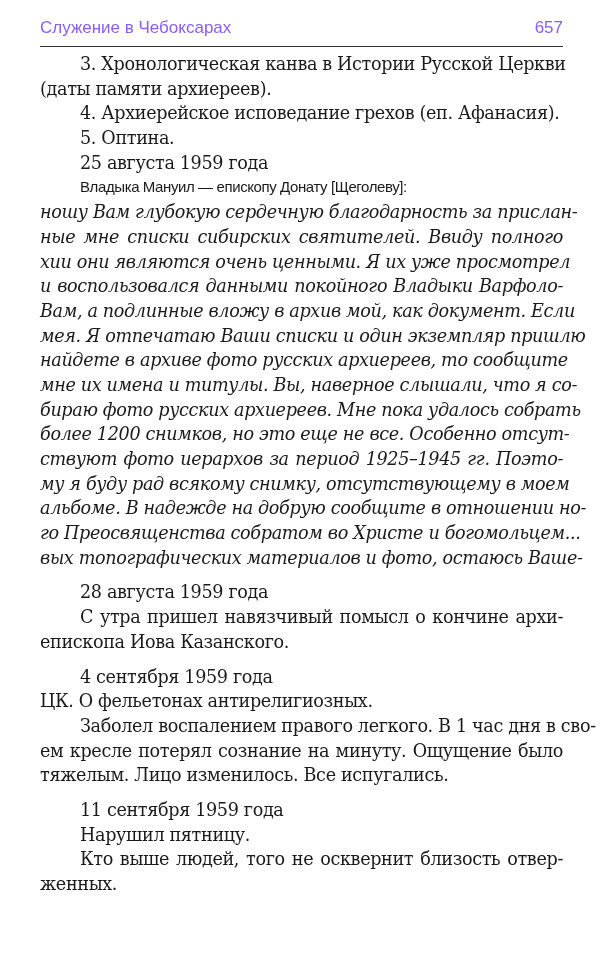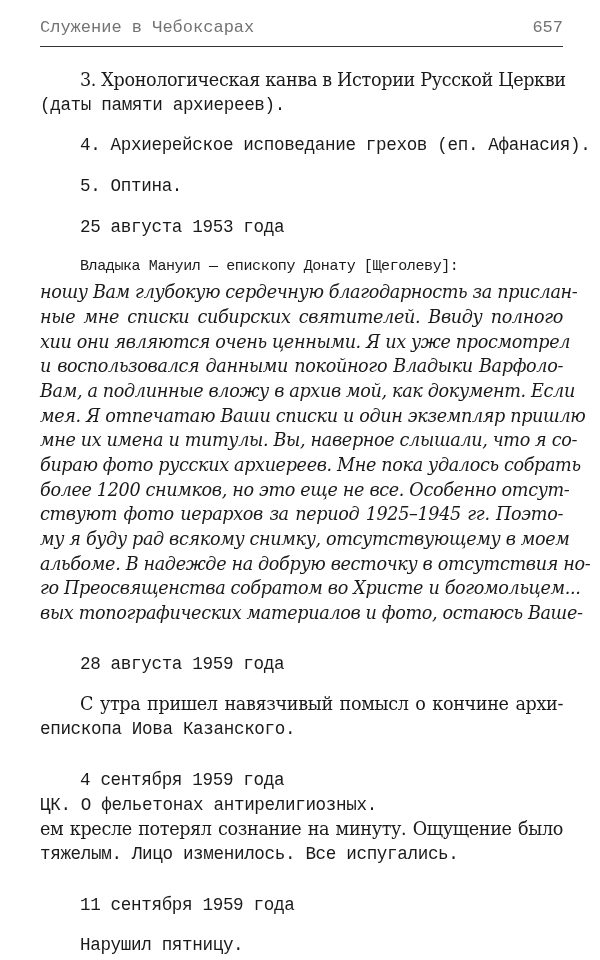--- a/index.html
+++ b/index.html
@@ -1,27 +1,27 @@
 <!DOCTYPE html>
 <html><head>
 <meta charset="utf-8">
 <style>
   html, body { margin: 0; padding: 0; background: #ffffff; }
   body { width: 600px; height: 960px; position: relative; overflow: hidden; color: #1a1a1a; }
   .page { position: absolute; left: 40px; top: 0; width: 523px; }
   .running-head { position: absolute; top: 18px; left: 0; width: 523px; height: 26px;
-    font-family: Liberation Mono, monospace; font-size: 17px; color: #737373; }
+    font-family: Liberation Sans, sans-serif; font-size: 17px; color: #8b5cf6; }
   .running-head .title { position: absolute; left: 0; top: 0; }
   .running-head .pno { position: absolute; right: 0; top: 0; }
   .rule { position: absolute; top: 46px; left: 0; width: 523px; height: 0; border-top: 1.5px solid #333; }
   .body { position: absolute; top: 52px; left: 0; width: 523px;
     font-family: "DejaVu Serif", serif; font-size: 17.6px; line-height: 24.7px; letter-spacing: -0.35px; }
   .ln { display: block; white-space: nowrap; text-align: justify; text-align-last: justify; height: 24.7px; overflow: visible; }
-  .ln.last { text-align-last: left; font-family: Liberation Mono, monospace; }
-  .ind { padding-left: 40px; margin-top: 16px; }
+  .ln.last { text-align-last: left; }
+  .ind { padding-left: 40px; }
   .date { font-family: "DejaVu Serif", serif; }
   .sans { font-family: "Liberation Sans", sans-serif; font-size: 15px; letter-spacing: -0.4px; }
   .it { font-style: italic; font-family: "DejaVu Serif", serif; }
   .gap { height: 10px; }
 </style>
 </head>
 <body>
 
 <div class="page">
   <div class="running-head">
@@ -30,47 +30,49 @@
   </div>
   <div class="rule"></div>
 
   <div class="body">
 
     <span class="ln ind">3. Хронологическая канва в Истории Русской Церкви</span>
     <span class="ln last">(даты памяти архиереев).</span>
     <span class="ln ind last">4. Архиерейское исповедание грехов (еп. Афанасия).</span>
     <span class="ln ind last">5. Оптина.</span>
 
-    <span class="ln ind last date">25 августа 1953 года</span>
+    <span class="ln ind last date">25 августа 1959 года</span>
     <span class="ln ind last sans">Владыка Мануил — епископу Донату [Щеголеву]:</span>
     <span class="ln it">ношу Вам глубокую сердечную благодарность за прислан-</span>
     <span class="ln it">ные мне списки сибирских святителей. Ввиду полного</span>
     <span class="ln it">хии они являются очень ценными. Я их уже просмотрел</span>
     <span class="ln it">и воспользовался данными покойного Владыки Варфоло-</span>
     <span class="ln it">Вам, а подлинные вложу в архив мой, как документ. Если</span>
     <span class="ln it">мея. Я отпечатаю Ваши списки и один экземпляр пришлю</span>
+    <span class="ln it">найдете в архиве фото русских архиереев, то сообщите</span>
     <span class="ln it">мне их имена и титулы. Вы, наверное слышали, что я со-</span>
     <span class="ln it">бираю фото русских архиереев. Мне пока удалось собрать</span>
     <span class="ln it">более 1200 снимков, но это еще не все. Особенно отсут-</span>
     <span class="ln it">ствуют фото иерархов за период 1925–1945 гг. Поэто-</span>
     <span class="ln it">му я буду рад всякому снимку, отсутствующему в моем</span>
-    <span class="ln it">альбоме. В надежде на добрую весточку в отсутствия но-</span>
+    <span class="ln it">альбоме. В надежде на добрую сообщите в отношении но-</span>
     <span class="ln it">го Преосвященства собратом во Христе и богомольцем...</span>
     <span class="ln it">вых топографических материалов и фото, остаюсь Ваше-</span>
 
     <div class="gap"></div>
 
     <span class="ln ind last date">28 августа 1959 года</span>
     <span class="ln ind">С утра пришел навязчивый помысл о кончине архи-</span>
     <span class="ln last">епископа Иова Казанского.</span>
 
     <div class="gap"></div>
 
     <span class="ln ind last date">4 сентября 1959 года</span>
     <span class="ln last">ЦК. О фельетонах антирелигиозных.</span>
+    <span class="ln ind">Заболел воспалением правого легкого. В 1 час дня в сво-</span>
     <span class="ln">ем кресле потерял сознание на минуту. Ощущение было</span>
     <span class="ln last">тяжелым. Лицо изменилось. Все испугались.</span>
 
     <div class="gap"></div>
 
     <span class="ln ind last date">11 сентября 1959 года</span>
     <span class="ln ind last">Нарушил пятницу.</span>
     <span class="ln ind">Кто выше людей, того не осквернит близость отвер-</span>
     <span class="ln last">женных.</span>
 

